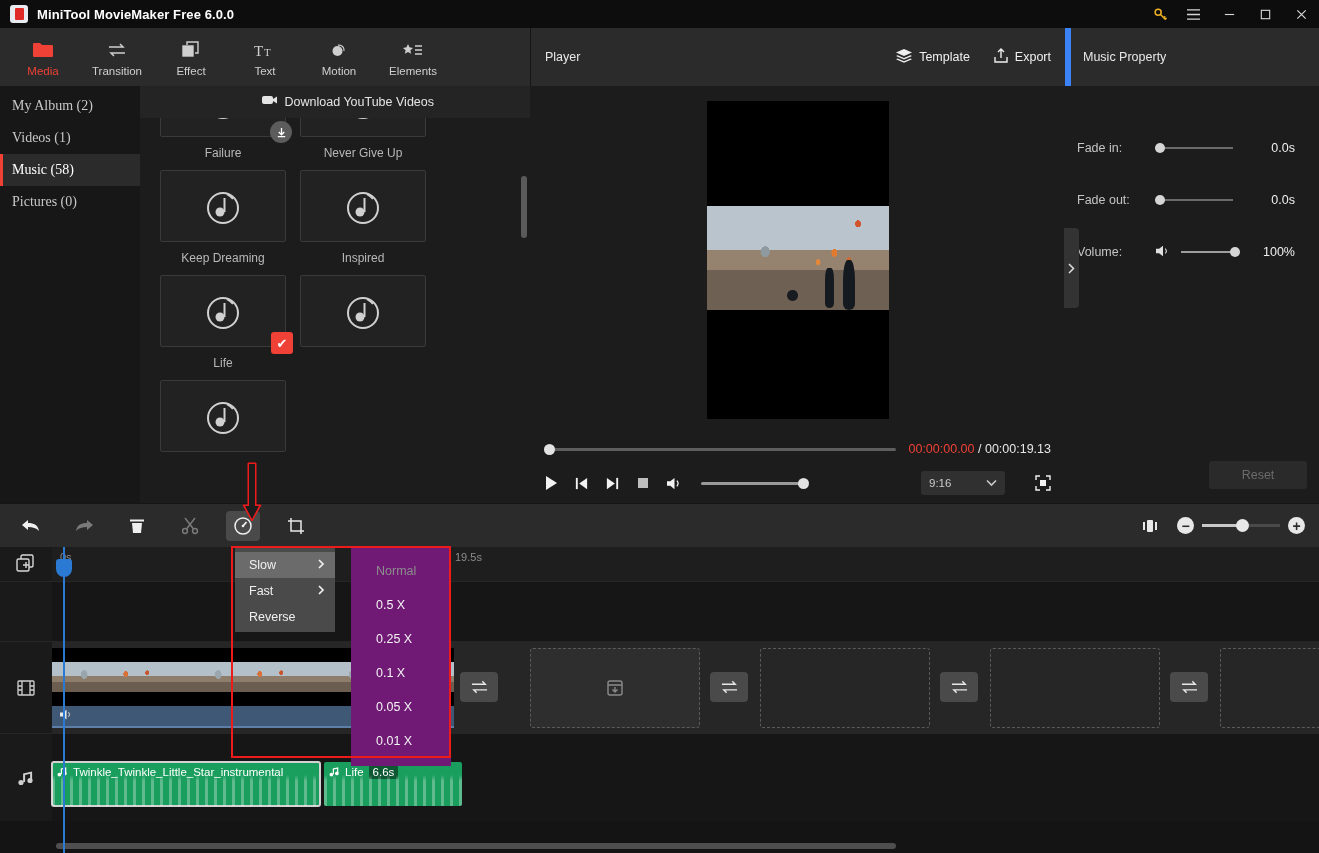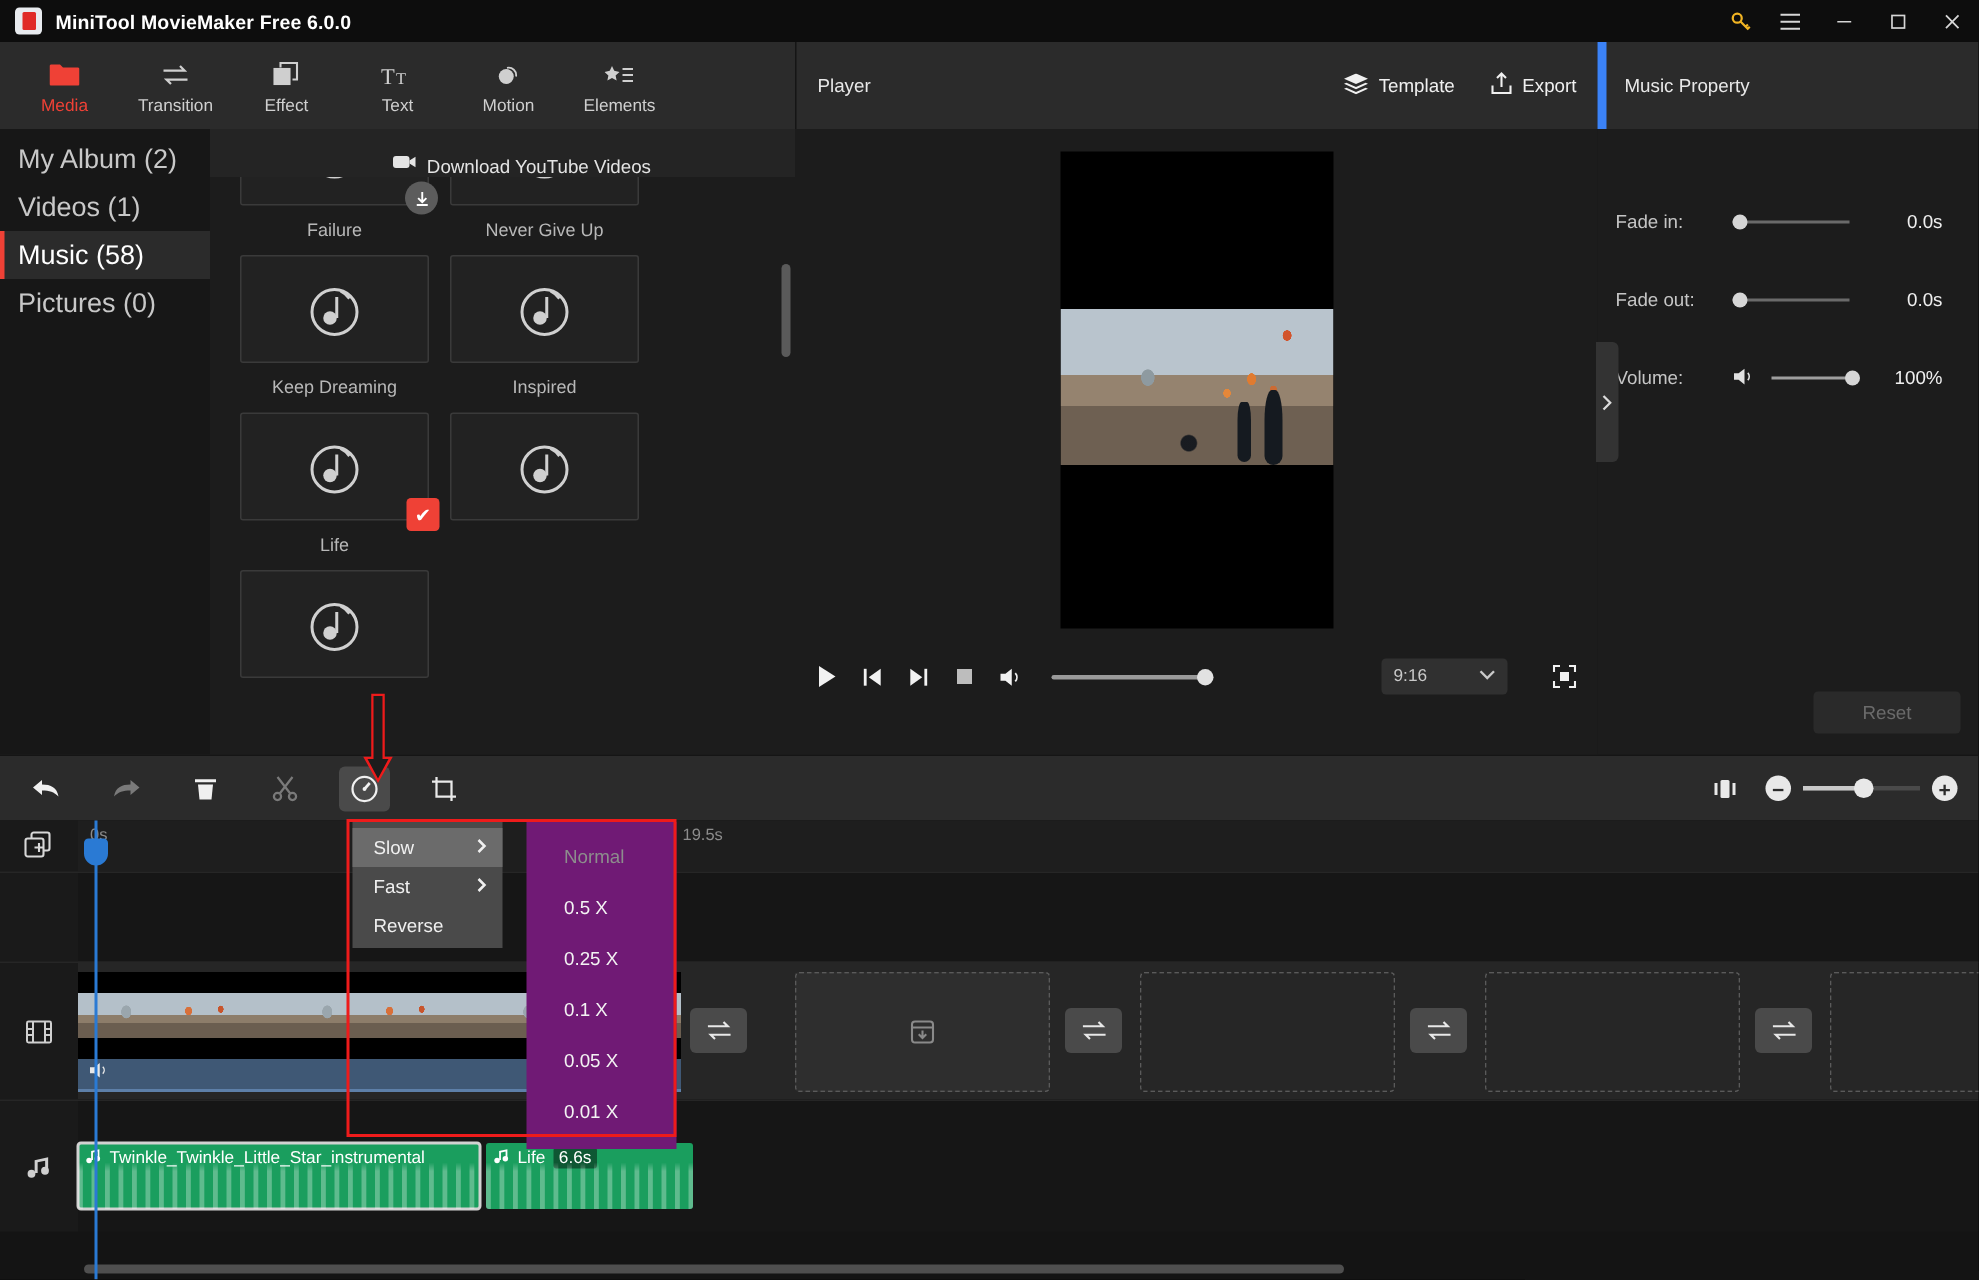--- a/index.html
+++ b/index.html
@@ -48,30 +48,30 @@
     color: #cfcfcf; font-size: 11.5px; padding-top: 2px;
   }
   .lib-tab .ic { height: 20px; display:flex; align-items:center; justify-content:center; }
   .lib-tab.active { color: #ef4136; }
   .lib-tab svg { display: block; }
 
   .lib-body { flex: 1; display: flex; min-height: 0; }
   .lib-side { width: 140px; background: #171717; padding-top: 4px; flex: 0 0 140px; }
   .side-item {
     height: 32px; display: flex; align-items: center; padding-left: 12px;
-    font-size: 18px; color: #c8c8c8; position: relative;
+    font-size: 14px; color: #c8c8c8; position: relative; font-family: Liberation Serif, serif;
   }
   .side-item.active { background: #2b2b2b; color: #ffffff; }
   .side-item.active::before {
     content: ''; position: absolute; left: 0; top: 0; bottom: 0; width: 3px; background: #ef4136;
   }
 
   .lib-main { flex: 1; background: #1c1c1c; display: flex; flex-direction: column; min-width: 0; position: relative; }
   .lib-main-head {
-    height: 32px; background: #242424; display: flex; align-items: flex-end;
+    height: 32px; background: #242424; display: flex; align-items: center;
     justify-content: flex-end; padding-right: 96px; flex: 0 0 32px;
     font-size: 12.5px; color: #e4e4e4; gap: 7px;
   }
   .lib-grid {
     flex: 1; position: relative; overflow: hidden; padding: 0 10px;
   }
   .grid-inner { display: grid; grid-template-columns: 140px 140px; column-gap: 0; margin-left: 10px; }
   .m-cell { width: 140px; margin-bottom: 0; }
   .m-thumb {
     width: 126px; height: 72px; border: 1px solid #3a3a3a; border-radius: 2px;
@@ -514,20 +514,28 @@
       <div class="player-stage">
         <div class="video-box">
           <div class="video-img">
             <div class="fig" style="left:118px;top:62px;width:9px;height:40px;"></div>
             <div class="fig" style="left:136px;top:54px;width:12px;height:50px;"></div>
           </div>
         </div>
       </div>
 
       <div class="player-ctrl">
+        <div class="seek-row">
+          <div class="seek-track">
+              <div class="seek-knob"></div>
+            </div>
+          <div class="time">
+            <span class="cur">00:00:00.00</span><span> / </span><span>00:00:19.13</span>
+          </div>
+        </div>
         <div class="btn-row">
           <span class="pb">
               <svg width="14" height="16" viewBox="0 0 14 16" fill="currentColor">
                 <path d="M2 1l11 7-11 7z"></path>
               </svg>
             </span>
           <span class="pb">
               <svg width="15" height="15" viewBox="0 0 16 16" fill="currentColor">
                 <rect x="2" y="2" width="2" height="12"></rect>
                 <path d="M14 2L5.5 8 14 14z"></path>

